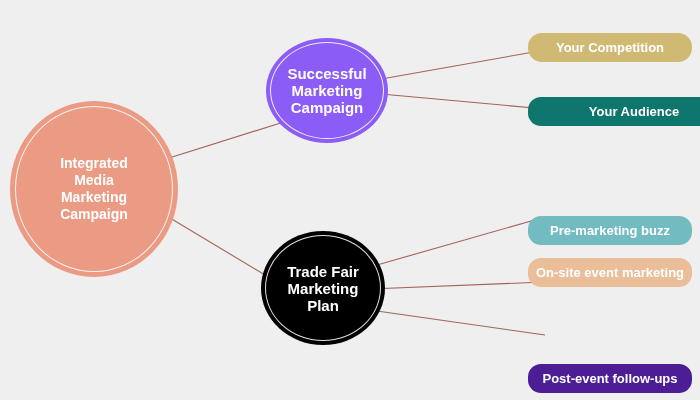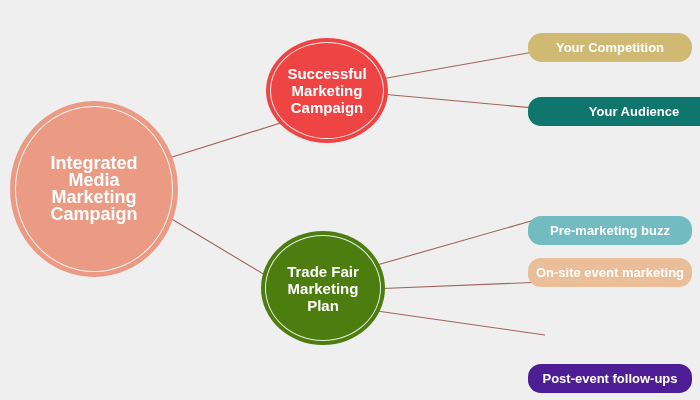--- a/index.html
+++ b/index.html
@@ -32,21 +32,21 @@
   }
   .ellipse { border-radius: 50%; }
   .ellipse .ring {
     position: absolute;
     border: 1.5px solid rgba(255,255,255,0.88);
     border-radius: 50%;
     pointer-events: none;
   }
   .node-root { left: 10px; top: 101px; width: 168px; height: 176px; }
   .node-root .ring { inset: 5px; }
-  .node-root .label { font-size: 18px; line-height: 17px; }
+  .node-root .label { font-size: 14px; line-height: 17px; }
   .node-branch-0 { left: 266px; top: 38px; width: 122px; height: 105px; }
   .node-branch-1 { left: 261px; top: 231px; width: 124px; height: 114px; }
   .node-branch-0 .ring, .node-branch-1 .ring { inset: 4px; }
   .node-branch-0 .label, .node-branch-1 .label { font-size: 15px; line-height: 17px; }
   .label { white-space: pre-line; }
   .pill {
     left: 528px;
     width: 164px; height: 29px;
     border-radius: 13px;
     font-size: 13px;
@@ -74,28 +74,28 @@
   </svg>
 
   <div class="node ellipse node-root" style="background: rgb(235, 154, 132);">
     <div class="ring"></div>
     <div class="label">Integrated
 Media
 Marketing
 Campaign</div>
   </div>
 
-  <div class="node ellipse node-branch-0" style="background: #ef4444;">
+  <div class="node ellipse node-branch-0" style="background: #8b5cf6;">
     <div class="ring"></div>
     <div class="label">Successful
 Marketing
 Campaign</div>
   </div>
 
-  <div class="node ellipse node-branch-1" style="background: #4d7c0f;">
+  <div class="node ellipse node-branch-1" style="background: #000000;">
     <div class="ring"></div>
     <div class="label">Trade Fair
 Marketing
 Plan</div>
   </div>
 
   <div class="node pill pill-0" style="background: rgb(208, 185, 114); border-radius: 14px;">
     <div class="label">Your Competition</div>
   </div>
 

